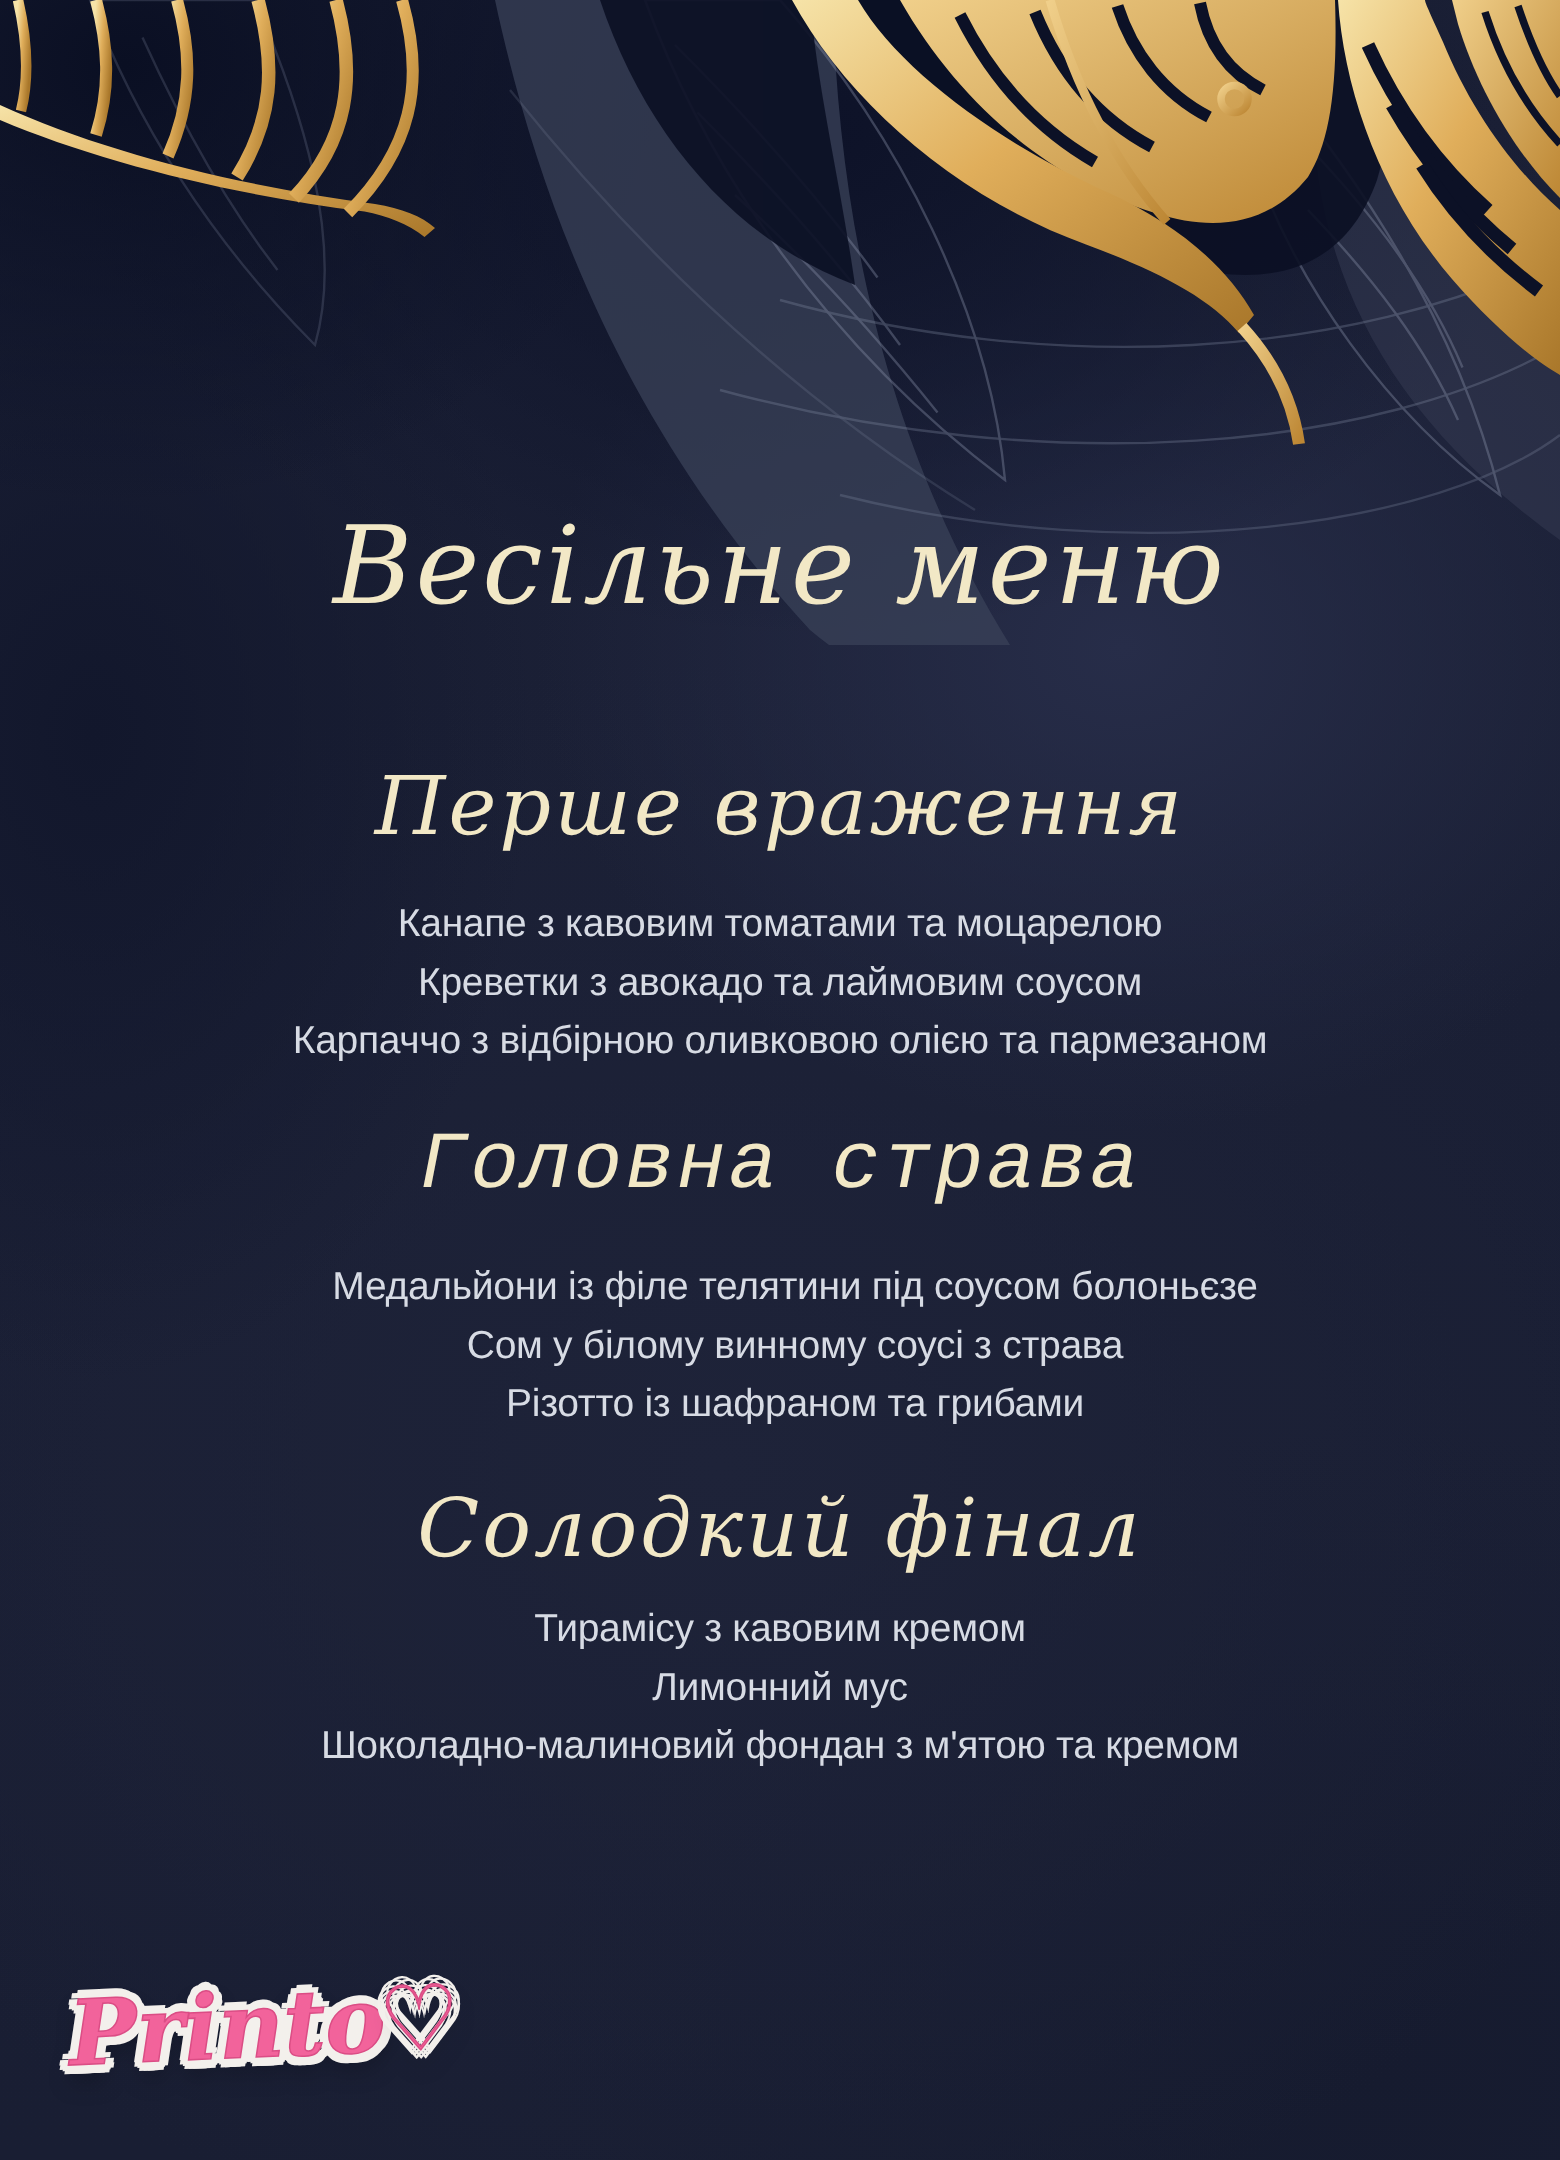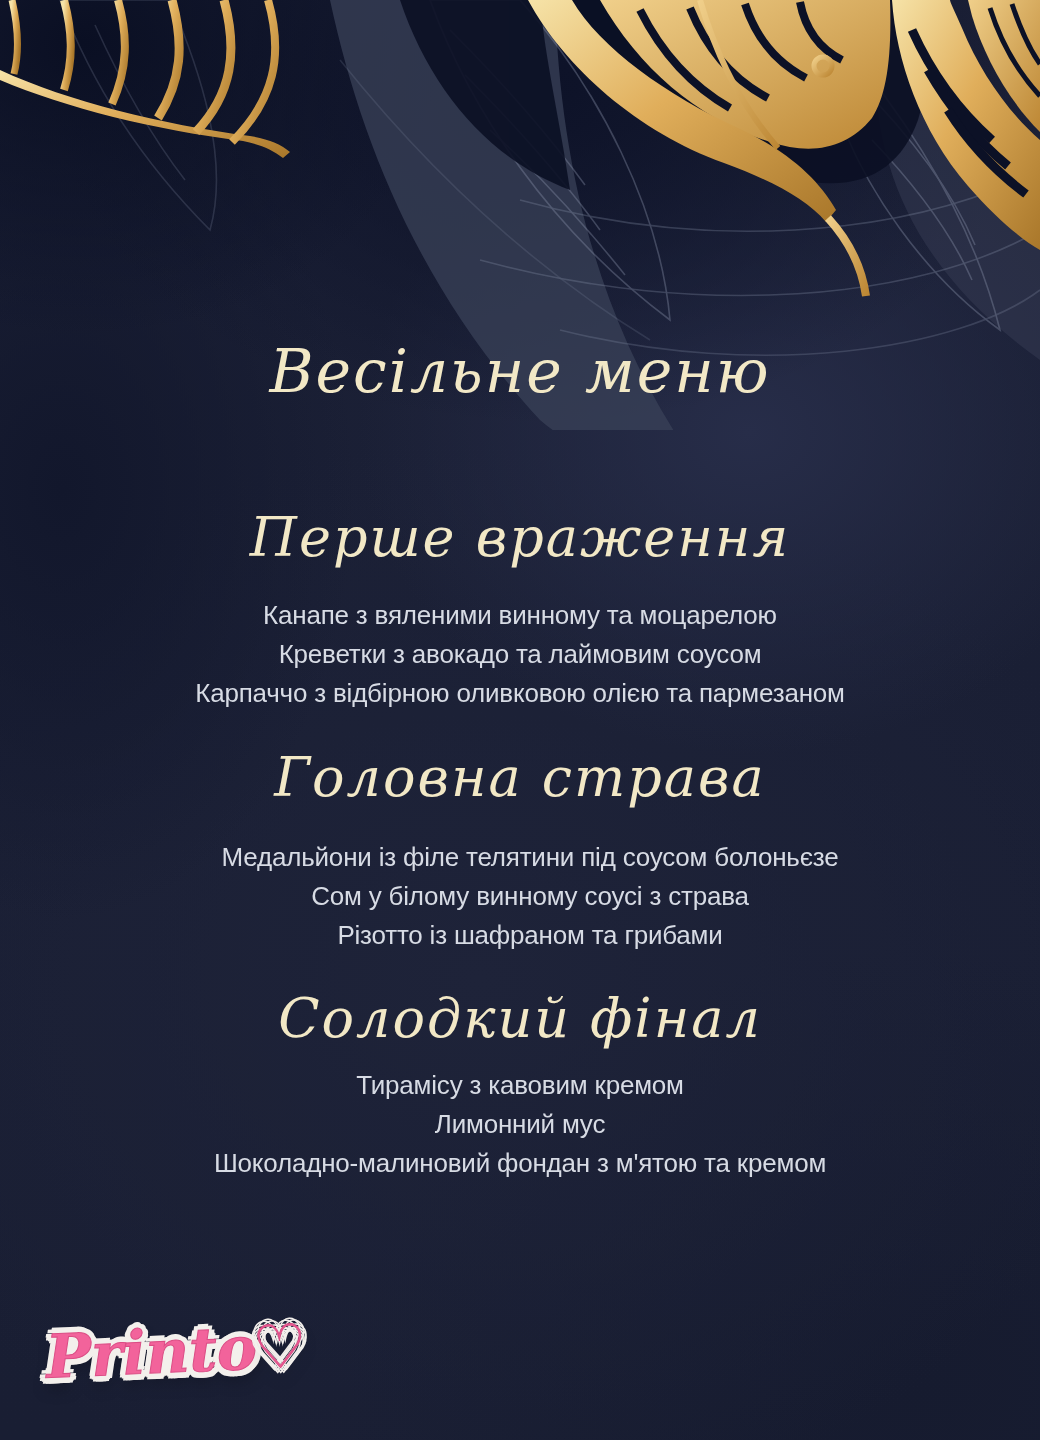--- a/index.html
+++ b/index.html
@@ -15,24 +15,24 @@
       radial-gradient(900px 720px at 46% 68%, #1e2339 0%, rgba(30,35,57,0) 75%),
       radial-gradient(820px 620px at 88% 96%, #161b2f 0%, rgba(22,27,47,0) 70%),
       linear-gradient(180deg, #1b2036 0%, #191e33 100%);
   }
   .foliage { position:absolute; left:0; top:0; width:1040px; height:430px; }
   .menu-layer { position:absolute; inset:0; text-align:center; }
   .script {
     font-family:"DejaVu Serif", serif; font-style:italic; font-weight:400;
     color:#f2e8c6; letter-spacing:2px;
   }
-  .page-title   { position:absolute; left:0; width:100%; top:338px; font-size:60px; line-height:1.1; }
+  .page-title   { position:absolute; left:0; width:100%; top:338px; font-size:72px; line-height:1.1; }
   .sec-heading  { position:absolute; left:0; width:100%; font-size:54px; line-height:1.1; }
   .sec-heading.h1 { top:508px; }
-  .sec-heading.h2 { top:748px; }
+  .sec-heading.h2 { top:748px;font-family:Liberation Mono, monospace; }
   .sec-heading.h3 { top:968px;margin-top:21px; }
   .dish-list {
     position:absolute; left:0; width:100%;
     color:#d7dbe4; font-size:26px; line-height:39px; letter-spacing:-0.2px;
     font-stretch:condensed;
   }
   .dish-list.l1 { top:596px; }
   .dish-list.l2 { top:838px;padding-left:10px; }
   .dish-list.l3 { top:1066px; }
   .sticker {
@@ -126,21 +126,21 @@
       <path d="M1012,4 C1020,28 1030,50 1040,64"></path>
     </g>
   </g>
 </svg>
 
 <div class="menu-layer">
   <div class="script page-title">Весільне меню</div>
 
   <div class="script sec-heading h1">Перше враження</div>
   <div class="dish-list l1">
-    <div>Канапе з вяленими винному та моцарелою</div>
+    <div>Канапе з кавовим томатами та моцарелою</div>
     <div>Креветки з авокадо та лаймовим соусом</div>
     <div>Карпаччо з відбірною оливковою олією та пармезаном</div>
   </div>
 
   <div class="script sec-heading h2">Головна страва</div>
   <div class="dish-list l2">
     <div>Медальйони із філе телятини під соусом болоньєзе</div>
     <div>Сом у білому винному соусі з страва</div>
     <div>Різотто із шафраном та грибами</div>
   </div>

